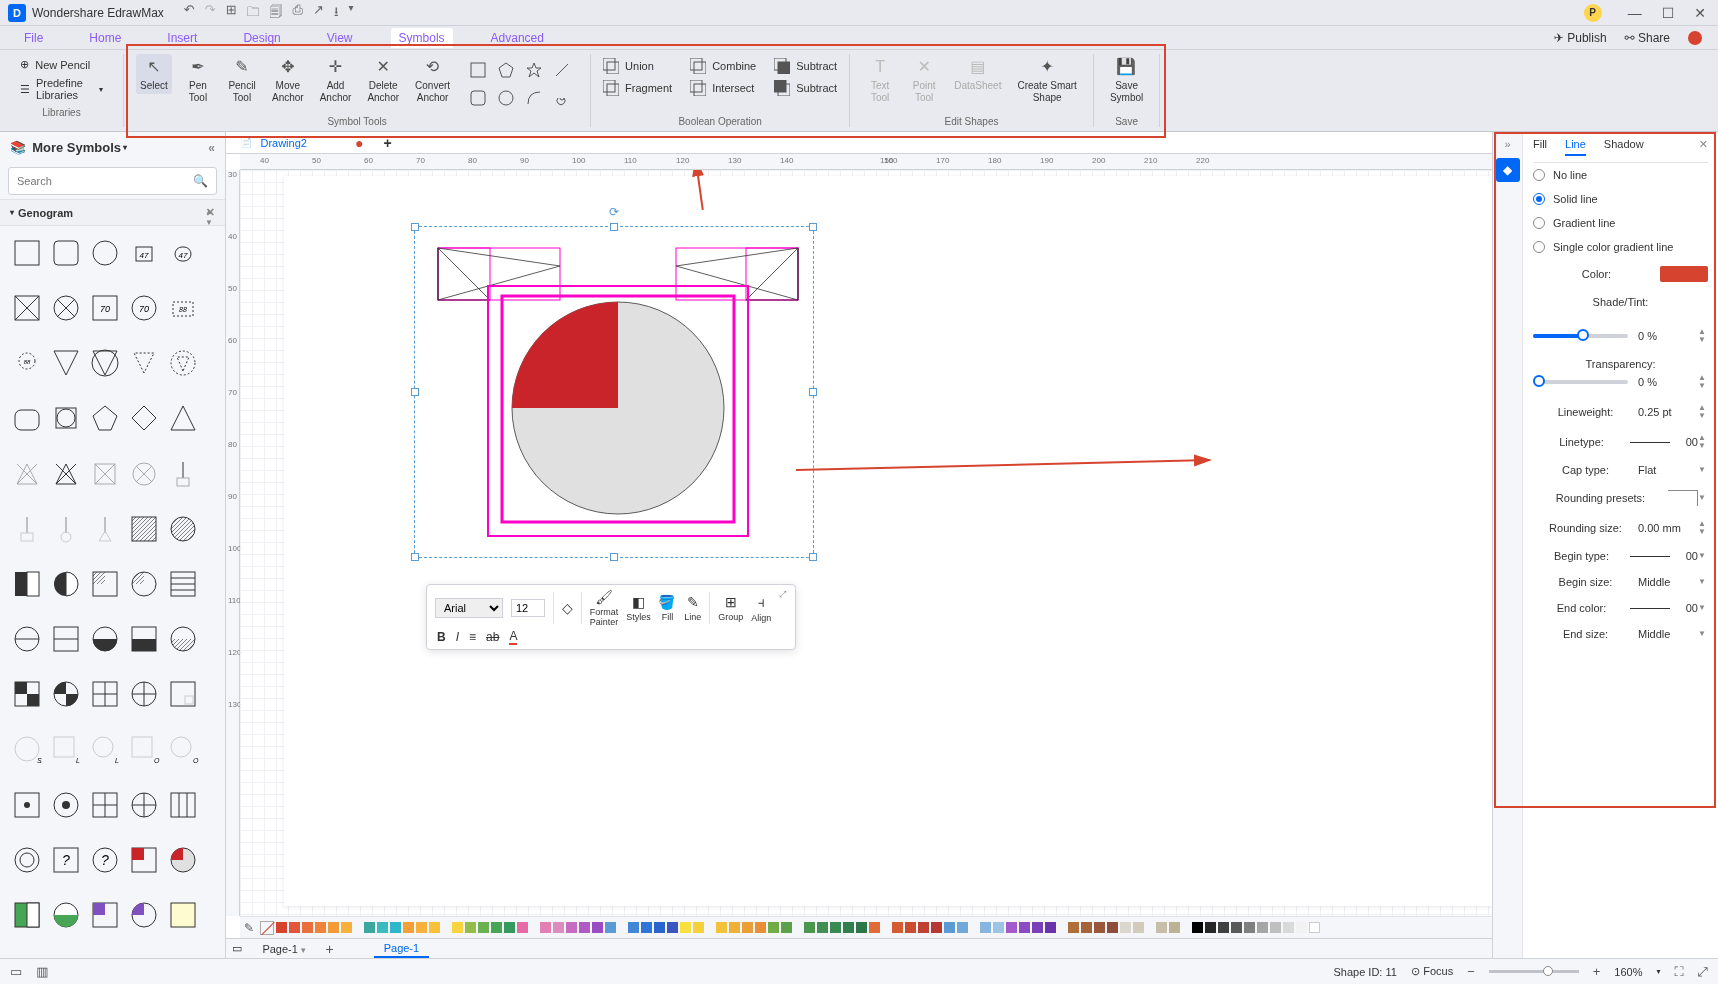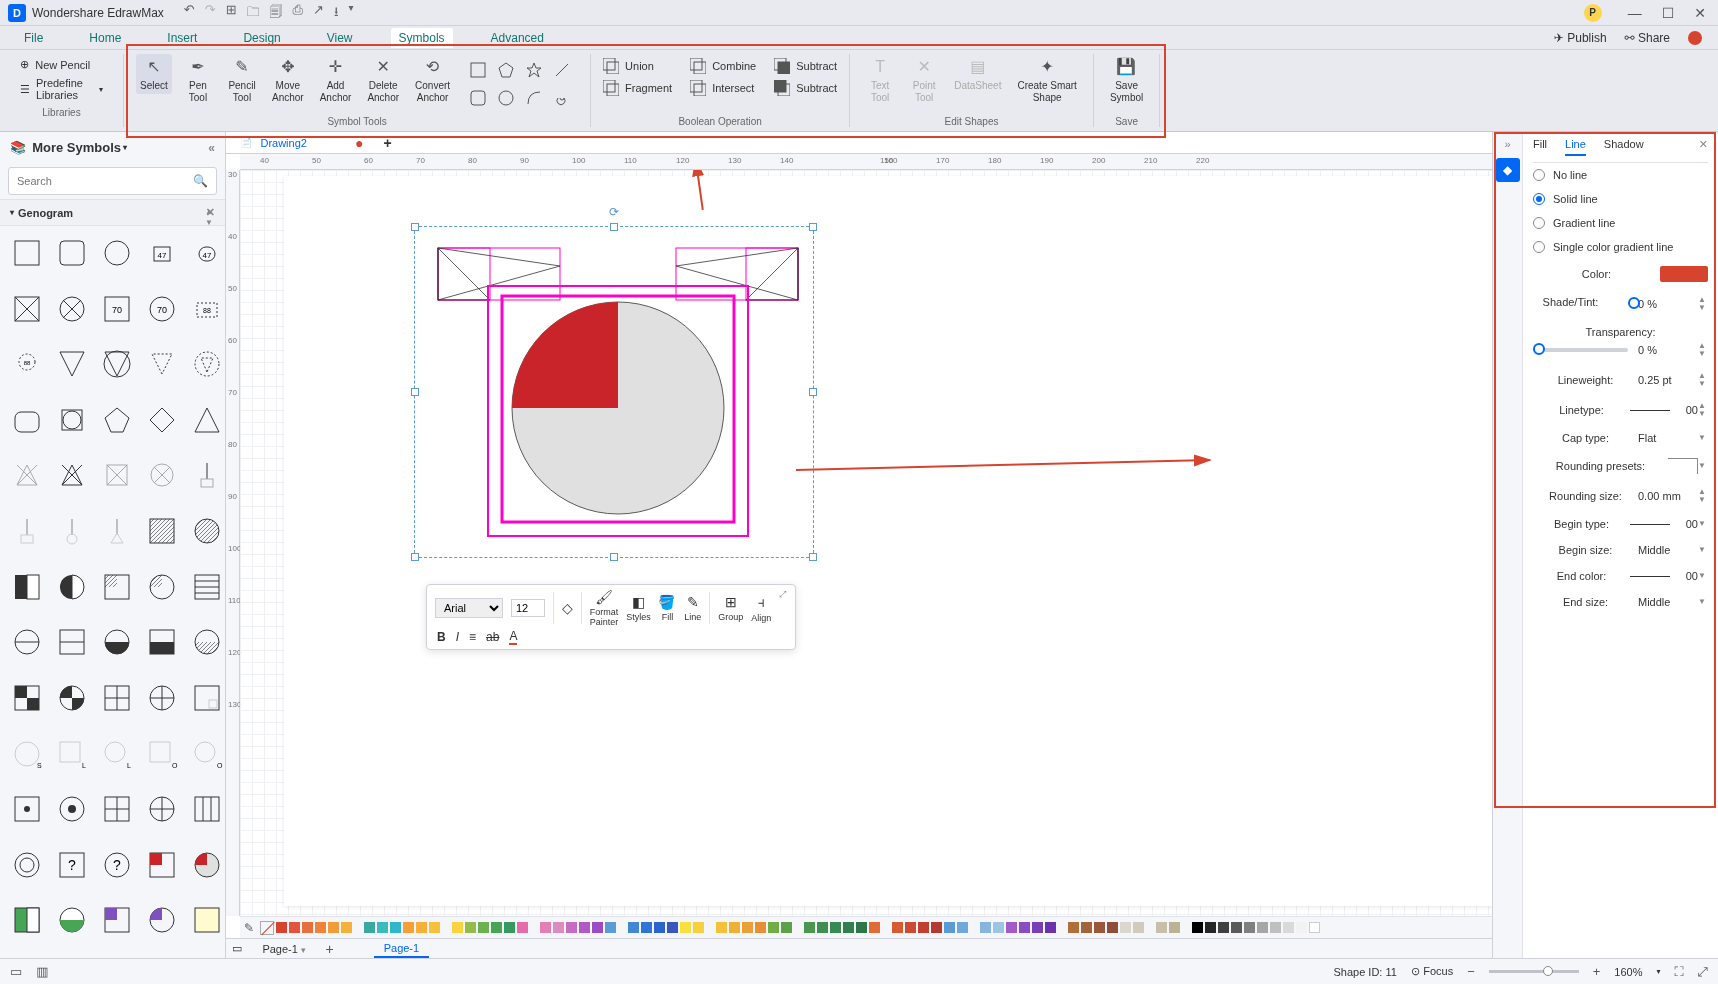--- a/index.html
+++ b/index.html
@@ -10,21 +10,21 @@
 .title-bar .logo { width: 18px; height: 18px; background: #0168f5; border-radius: 3px; display: flex; align-items: center; justify-content: center; color: #fff; font-weight: bold; font-size: 11px; margin-right: 6px; }
 .title-bar .title { font-size: 12px; color: #333; }
 .title-bar .qat { display: flex; gap: 10px; margin-left: 20px; color: #666; }
 .title-bar .qat span { cursor: pointer; font-size: 13px; }
 .title-bar .win-btns { margin-left: auto; display: flex; gap: 12px; align-items: center; }
 .title-bar .avatar { width: 18px; height: 18px; border-radius: 50%; background: #ffd54f; display: flex; align-items: center; justify-content: center; font-size: 10px; font-weight: bold; color: #333; margin-right: 10px; }
 .title-bar .wbtn { font-size: 14px; color: #555; cursor: pointer; padding: 0 4px; }
 
 
 .menu-bar { height: 24px; background: #e8eaf0; display: flex; align-items: center; padding: 0 16px; gap: 30px; border-bottom: 1px solid #d0d2da; }
-.menu-bar .menu-item { font-size: 12px; color: #0f766e; cursor: pointer; padding: 3px 8px; }
+.menu-bar .menu-item { font-size: 12px; color: #8b5cf6; cursor: pointer; padding: 3px 8px; }
 .menu-bar .menu-item.active { background: #fff; border-radius: 3px 3px 0 0; }
 .menu-bar .right-actions { margin-left: auto; display: flex; gap: 18px; align-items: center; font-size: 12px; color: #333; }
 .menu-bar .right-actions span { cursor: pointer; }
 .menu-bar .caret-circle { width: 14px; height: 14px; border-radius: 50%; background: #d6432e; }
 
 
 .ribbon { height: 82px; background: #e8eaf0; display: flex; border-bottom: 1px solid #c5c7d0; padding: 4px 0; }
 .ribbon-group { border-right: 1px solid #d0d2da; padding: 0 12px; display: flex; flex-direction: column; align-items: center; }
 .ribbon-group .tools { display: flex; gap: 8px; align-items: flex-start; flex: 1; }
 .ribbon-group .label { font-size: 10px; color: #666; padding-top: 2px; }
@@ -44,21 +44,21 @@
 
 
 .left-panel { position: absolute; left: 0; top: 132px; width: 226px; bottom: 26px; background: #f5f6fa; border-right: 1px solid #d0d2da; display: flex; flex-direction: column; }
 .left-panel .hdr { display: flex; align-items: center; padding: 8px 10px; font-weight: bold; font-size: 13px; }
 .left-panel .hdr .collapse { margin-left: auto; font-size: 12px; color: #888; }
 .search-box { margin: 4px 8px; height: 28px; background: #fff; border: 1px solid #d0d2da; border-radius: 3px; display: flex; align-items: center; padding: 0 8px; }
 .search-box input { border: none; outline: none; flex: 1; font-size: 11px; }
 .spin-col { position: absolute; right: 6px; top: 44px; width: 14px; display: flex; flex-direction: column; gap: 2px; color: #888; font-size: 8px; }
 .section-hdr { padding: 6px 10px; font-size: 11px; font-weight: bold; display: flex; align-items: center; cursor: pointer; border-top: 1px solid #e0e2e8; border-bottom: 1px solid #e0e2e8; background: #f0f1f5; }
 .section-hdr .x { margin-left: auto; color: #888; }
-.shapes-grid { padding: 8px; display: grid; grid-template-columns: repeat(5, 38px); gap: 7px; overflow-y: auto; flex: 1; }
+.shapes-grid { padding: 8px; display: grid; grid-template-columns: repeat(5, 38px); gap: 1px; overflow-y: auto; flex: 1; font-style: italic; }
 .sg-cell { width: 38px; height: 38px; display: flex; align-items: center; justify-content: center; cursor: pointer; border-radius: 3px; }
 
 
 .canvas-area { position: absolute; left: 226px; right: 0; top: 132px; bottom: 26px; background: #fff; }
 .doc-tabs { height: 22px; display: flex; align-items: center; padding-left: 14px; border-bottom: 1px solid #d0d2da; font-size: 11px; gap: 8px; }
 .doc-tabs .tab-icon { color: #0168f5; font-size: 10px; }
 .doc-tabs .tab-name { color: #0168f5; }
 .doc-tabs .dirty { color: #d6432e; font-size: 14px; line-height: 1; margin-left: 40px; }
 .doc-tabs .plus { margin-left: 12px; color: #333; font-weight: bold; font-size: 14px; }
 .ruler-h { position: absolute; left: 14px; right: 0; top: 22px; height: 16px; background: #f5f6fa; border-bottom: 1px solid #d0d2da; font-size: 8px; color: #777; }
@@ -1348,21 +1348,21 @@
     <div class="radio-row">
         <span class="r"></span>
         <span>Single color gradient line</span>
       </div>
 
     <div class="prop-row">
         <span class="lbl">Color:</span>
         <span class="color-swatch"></span>
       </div>
 
-    <div class="prop-row" style="flex-direction:row;align-items:stretch;gap:20px">
+    <div class="prop-row" style="flex-direction:column;align-items:stretch;gap:20px">
       <span class="lbl">Shade/Tint:</span>
       <div style="display:flex;align-items:center">
         <div class="slider">
             <div class="fill" style="width:50%"></div>
             <div class="thumb" style="left:46%"></div>
           </div>
         <span class="val">0 %</span>
         <span class="spin">
             <span>▲</span>
             <span>▼</span>

